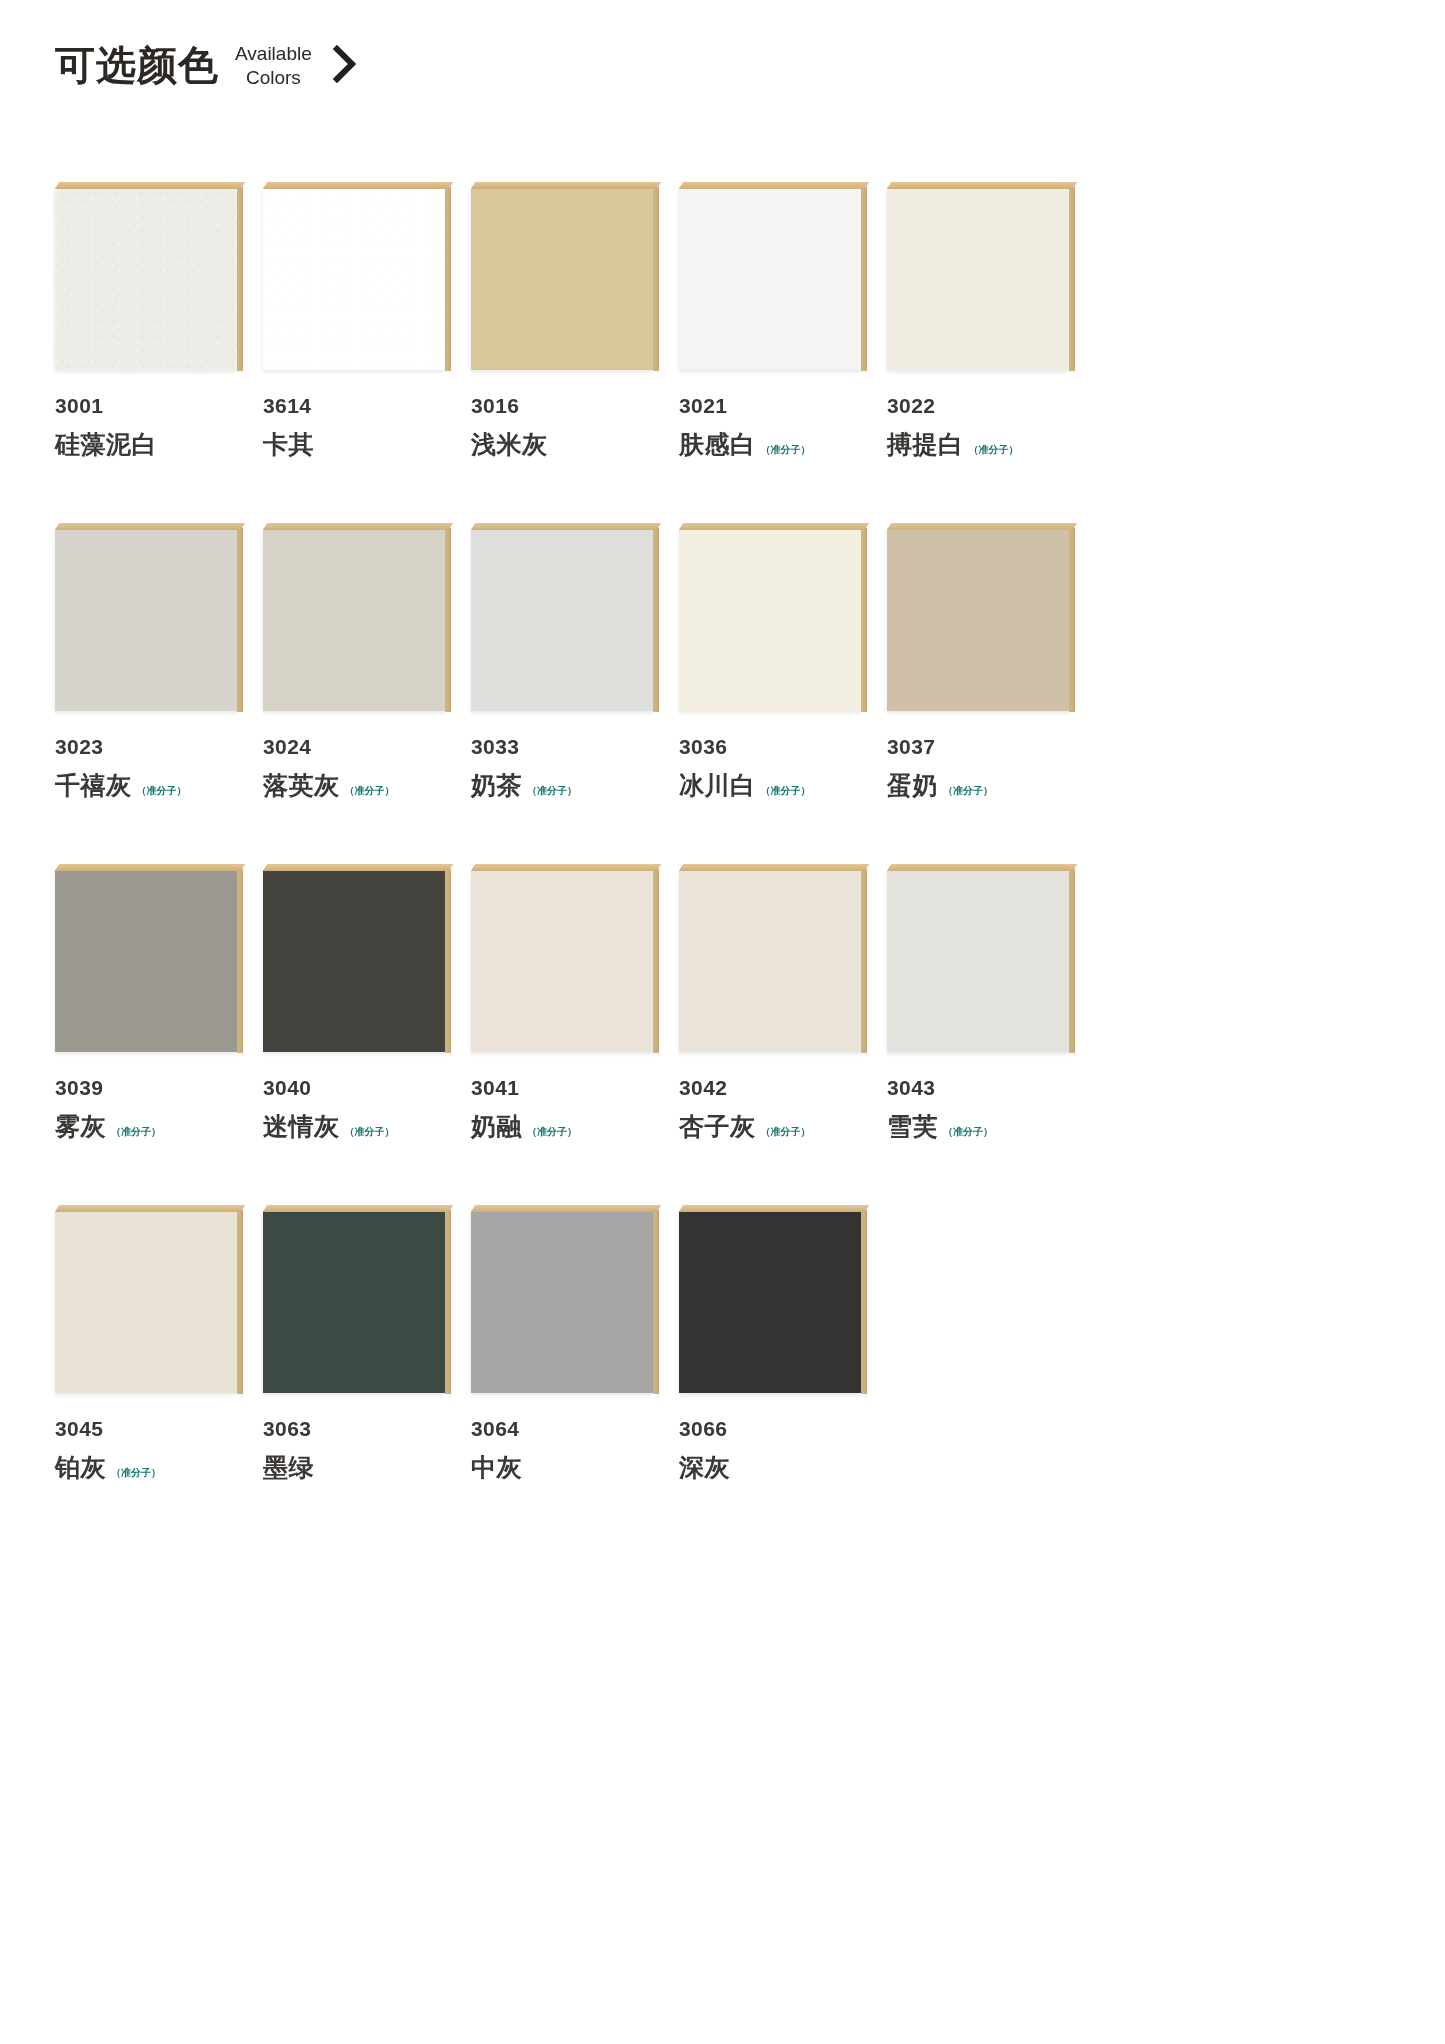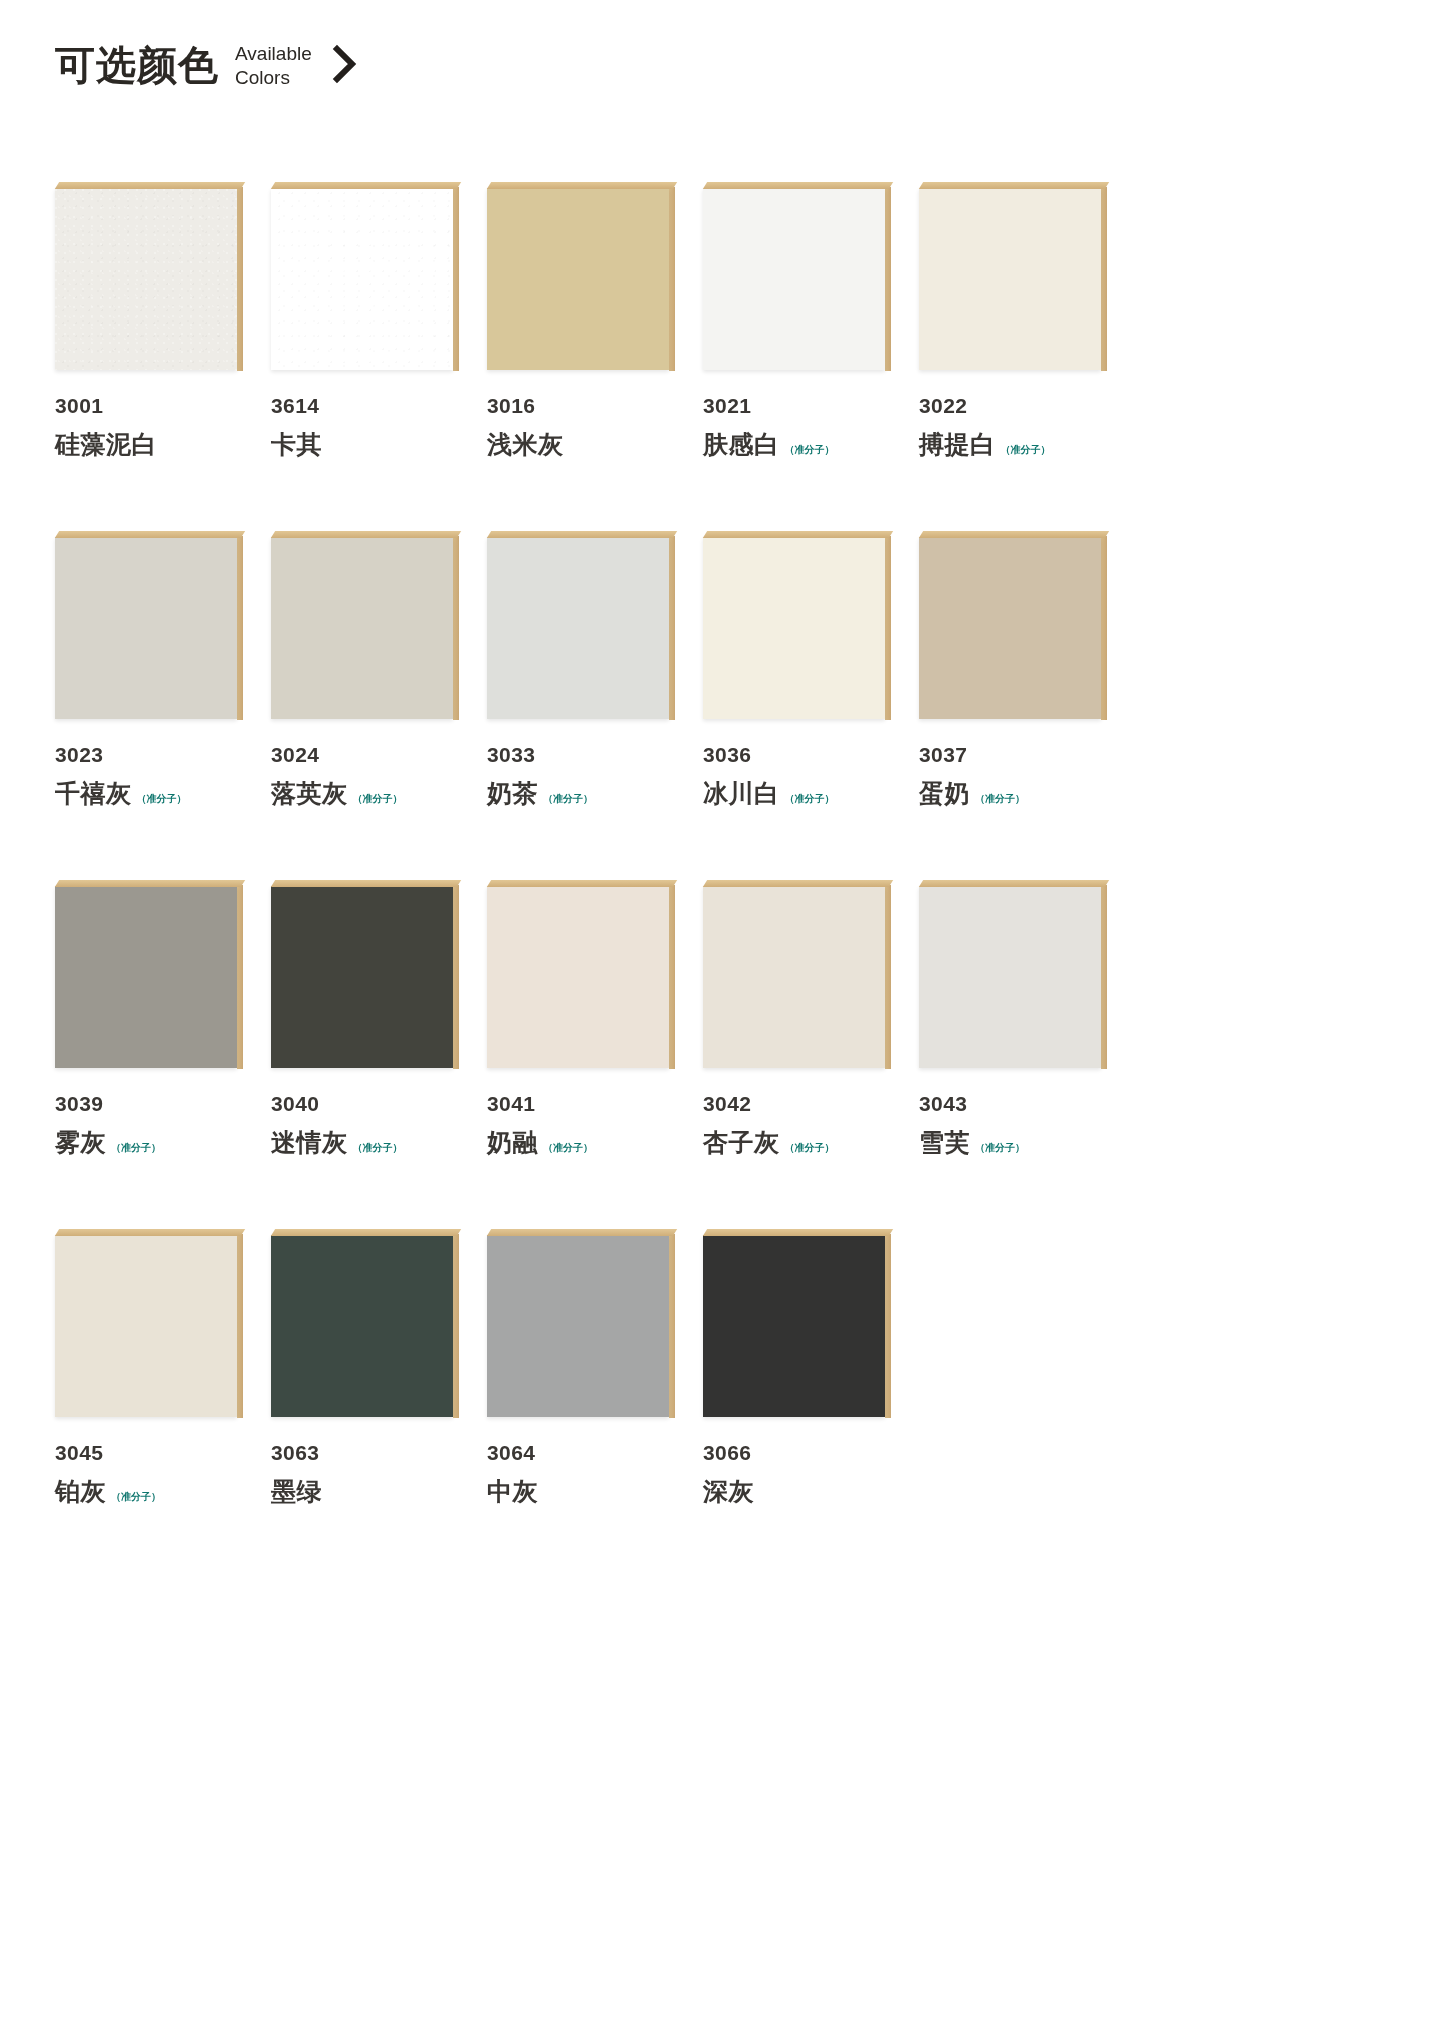--- a/index.html
+++ b/index.html
@@ -40,20 +40,21 @@
     white-space: nowrap;
   }
   .title-en {
     margin-left: 16px;
     font-size: 19px;
     line-height: 1.25;
     color: #2b2824;
     font-weight: 400;
     white-space: nowrap;
     padding-top: 2px;
+    text-align: center;
   }
   .title-en span { display: block; }
   .chevron {
     margin-left: 18px;
     width: 30px;
     height: 46px;
     display: block;
     padding-bottom: 2px;
   }
 
@@ -85,21 +86,20 @@
   
   .grid {
     position: absolute;
     left: 55px;
     top: 182px;
     width: 1340px;
     display: grid;
     grid-template-columns: repeat(5, 208px);
     column-gap: 0px;
     row-gap: 0px;
-    gap: 8px;
   }
   .cell {
     width: 208px;
     margin-right: 60px;
     margin-bottom: 62px;
   }
   .cell:last-child { margin-right: 0; }
 
   
   .swatch-wrap {

